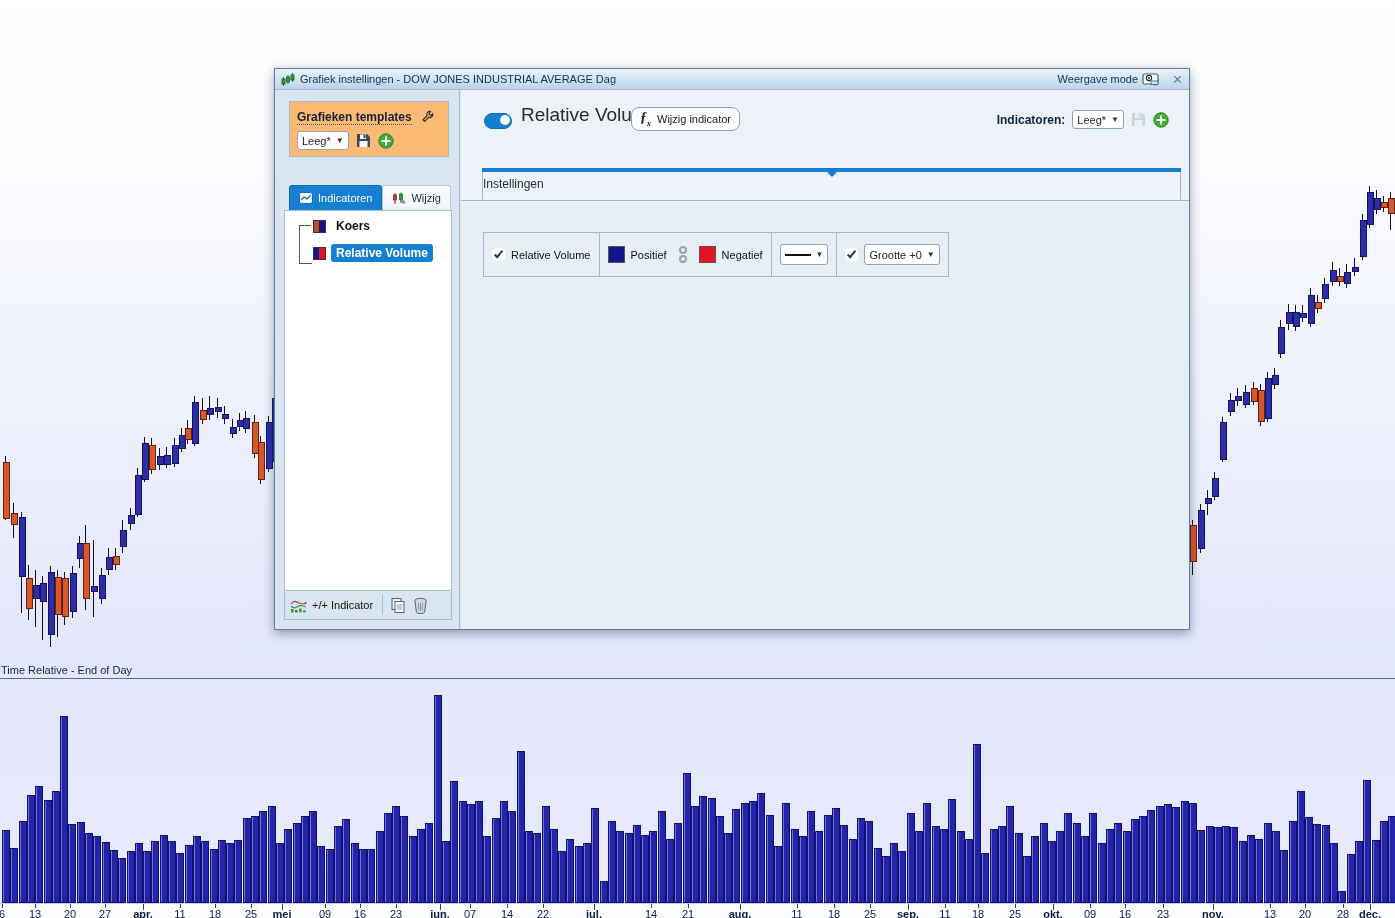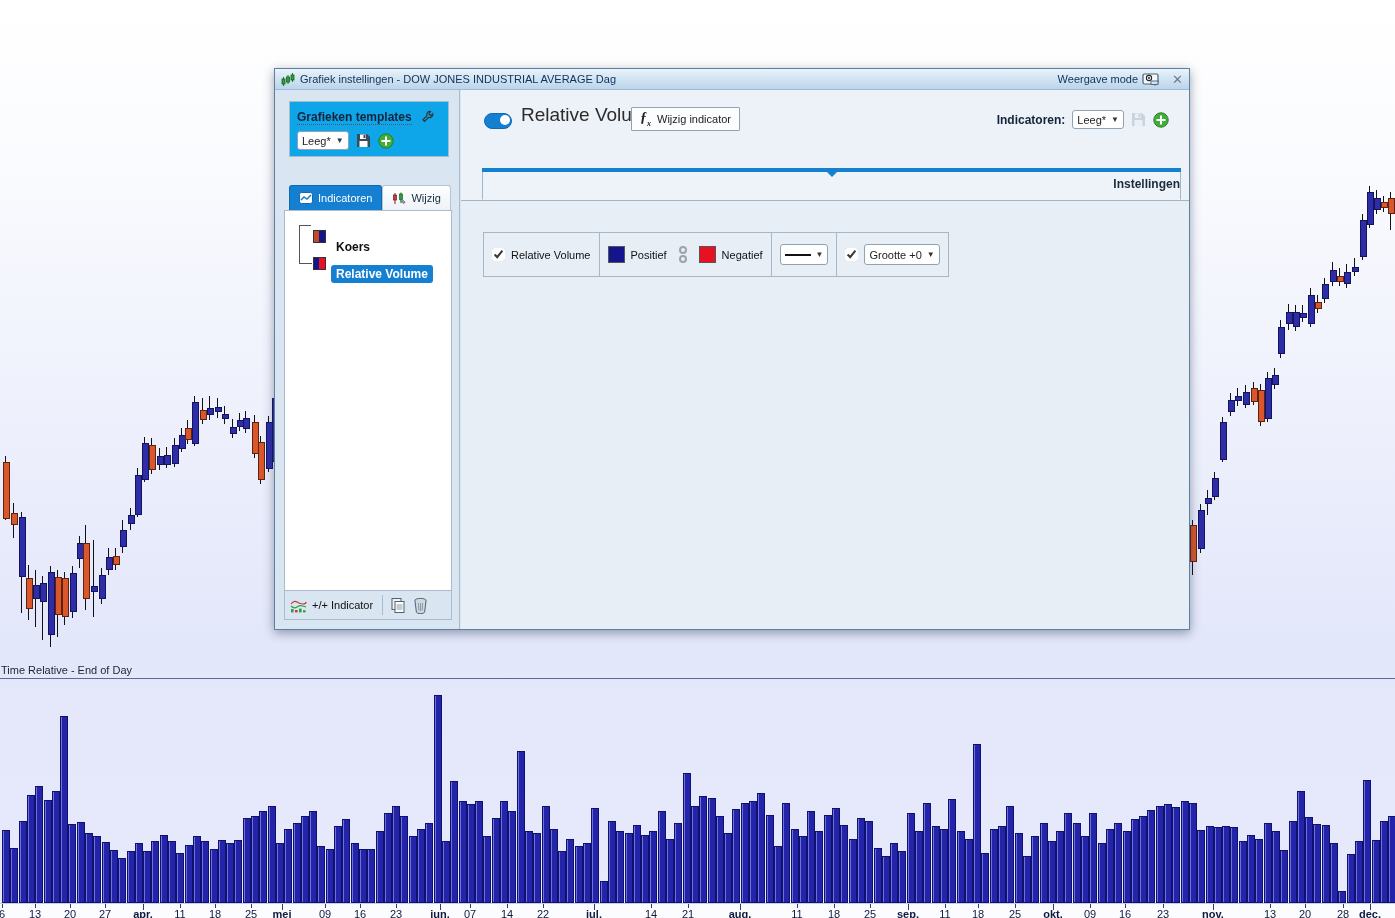--- a/index.html
+++ b/index.html
@@ -28,58 +28,58 @@
     border:1px solid #5f7f9e;box-shadow:0 3px 10px rgba(30,50,80,.45);box-sizing:border-box;}
   #titlebar{position:absolute;left:0;top:0;right:0;height:21px;
     background:linear-gradient(180deg,#e9f3fb 0%,#cfe2f1 55%,#bcd5ea 100%);
     border-bottom:1px solid #9dbbd6;display:flex;align-items:center;padding:0 6px;box-sizing:border-box;}
   #title-text{font-size:11px;color:#12305c;margin-left:5px;flex:0 0 auto;}
   #titlebar .spacer{flex:1;}
   #viewmode{font-size:11px;color:#12305c;display:flex;align-items:center;gap:4px;cursor:pointer;}
   #close-x{margin-left:10px;color:#6b7f92;font-size:13px;font-weight:bold;cursor:pointer;line-height:1;}
   
   #sidebar{position:absolute;left:0;top:21px;bottom:0;width:185px;border-right:1px solid #a9bccd;box-sizing:border-box;}
-  #tpl-box{position:absolute;left:14px;top:11px;width:160px;height:56px;background:#0ea5e9;
+  #tpl-box{position:absolute;left:14px;top:11px;width:160px;height:56px;background:#fdba74;
     border:1px solid #a9bccd;box-sizing:border-box;padding:5px 7px;}
   #tpl-head{font-size:12px;font-weight:bold;color:#13233a;border-bottom:1px dotted #45586c;display:inline-block;}
   #tpl-row{margin-top:6px;display:flex;align-items:center;gap:7px;}
   .fselect{background:#fff;border:1px solid #8fa3b5;border-radius:3px;font-size:11px;color:#222;
     padding:1px 4px;display:inline-flex;align-items:center;gap:5px;height:15px;cursor:pointer;}
   .fselect .car{font-size:8px;color:#333;}
   .icon-btn{display:inline-flex;cursor:pointer;}
   #side-tabs{position:absolute;left:14px;top:95px;height:25px;display:flex;}
   .stab{display:flex;align-items:center;gap:5px;font-size:11px;padding:0 9px;height:25px;box-sizing:border-box;
     border:1px solid #b5c6d6;border-bottom:none;border-radius:3px 3px 0 0;background:linear-gradient(#fdfeff,#eef3f8);color:#1a2a3a;cursor:pointer;}
   .stab.active{background:#157fd2;color:#fff;border-color:#0f6ab2;font-weight:normal;}
   #tree{position:absolute;left:9px;top:120px;width:168px;height:403px;background:#fff;border:1px solid #a9bccd;box-sizing:border-box;}
   .titem{position:absolute;display:flex;align-items:center;gap:5px;font-size:12px;font-weight:bold;color:#111;}
   .tswatch{width:13px;height:13px;flex:0 0 13px;border:1px solid #333;box-sizing:border-box;}
-  .tlabel{padding:2px 5px;border-radius:3px;margin-top:21px;}
+  .tlabel{padding:2px 5px;border-radius:3px;}
   .titem.selected .tlabel{background:#157fd2;color:#fff;}
   .elbow{position:absolute;border-left:1px solid #555;border-bottom:1px solid #555;}
   #side-footer{position:absolute;left:9px;bottom:9px;width:168px;height:30px;background:#d9e5f0;
     border:1px solid #a9bccd;box-sizing:border-box;display:flex;align-items:center;padding:0 5px;gap:7px;}
   #add-ind{display:flex;align-items:center;gap:5px;font-size:11px;color:#111;cursor:pointer;}
   #foot-sep{width:1px;height:20px;background:#a9bccd;margin-left:2px;}
   
   #main{position:absolute;left:186px;top:21px;right:0;bottom:0;background:#edf2f8;}
   #ind-header{position:absolute;left:0;top:0;right:0;height:57px;}
   #toggle{position:absolute;left:23px;top:23px;width:26px;height:14px;border-radius:8px;background:#157fd2;border:1px solid #0f6ab2;cursor:pointer;}
   #toggle .knob{position:absolute;right:1px;top:1px;width:10px;height:10px;border-radius:50%;background:#fff;}
   #ind-title{position:absolute;left:60px;top:14px;font-size:19px;color:#2b2b2b;}
-  #fx-btn{position:absolute;left:170px;top:17px;height:22px;border:1px solid #8fa3b5;border-radius:1px;background:#fcfdfe;
+  #fx-btn{position:absolute;left:170px;top:17px;height:22px;border:1px solid #8fa3b5;border-radius:8px;background:#fcfdfe;
     display:flex;align-items:center;padding:0 8px;gap:6px;font-size:11px;color:#222;cursor:pointer;}
   #fx-glyph{font-family:"Liberation Serif","DejaVu Serif",serif;font-style:italic;font-weight:bold;font-size:14px;}
   #fx-glyph sub{font-size:8px;}
   #config{position:absolute;right:20px;top:20px;display:flex;align-items:center;gap:7px;}
   #config-label{font-size:12px;font-weight:bold;color:#13233a;}
   
   #tabs{position:absolute;left:21px;top:78px;right:8px;height:32px;display:flex;gap:2px;}
   .tab{flex:1;box-sizing:border-box;border:1px solid #a3b6c7;background:linear-gradient(#dde6ee,#ccd8e3);
-    font-size:12px;font-weight:bold;color:#1a2a3a;display:flex;align-items:center;justify-content:flex-end;position:relative;cursor:pointer;}
+    font-size:12px;font-weight:normal;color:#1a2a3a;display:flex;align-items:center;justify-content:flex-start;position:relative;cursor:pointer;}
   .tab.active{background:#eef3fa;border-bottom-color:#eef3fa;}
   .tab.active .topbar{position:absolute;left:-1px;right:-1px;top:-1px;height:4px;background:#157fd2;}
   .tab.active .notch{position:absolute;top:3px;left:50%;margin-left:-5px;width:0;height:0;
     border-left:5px solid transparent;border-right:5px solid transparent;border-top:5px solid #157fd2;}
   #tab-content{position:absolute;left:0;top:110px;right:0;bottom:0;background:#e8eef6;border-top:1px solid #a3b6c7;}
   
   #settings-table{position:absolute;left:22px;top:31px;border-collapse:collapse;}
   #settings-table th{background:#d9e2ec;border:1px solid #a6b7c8;font-size:12px;color:#13233a;height:25px;padding:0 8px;}
   #settings-table td{border:1px solid #a6b7c8;background:#e8eef6;height:43px;padding:0 8px;font-size:11px;color:#111;}
   .cellflex{display:flex;align-items:center;gap:6px;}

